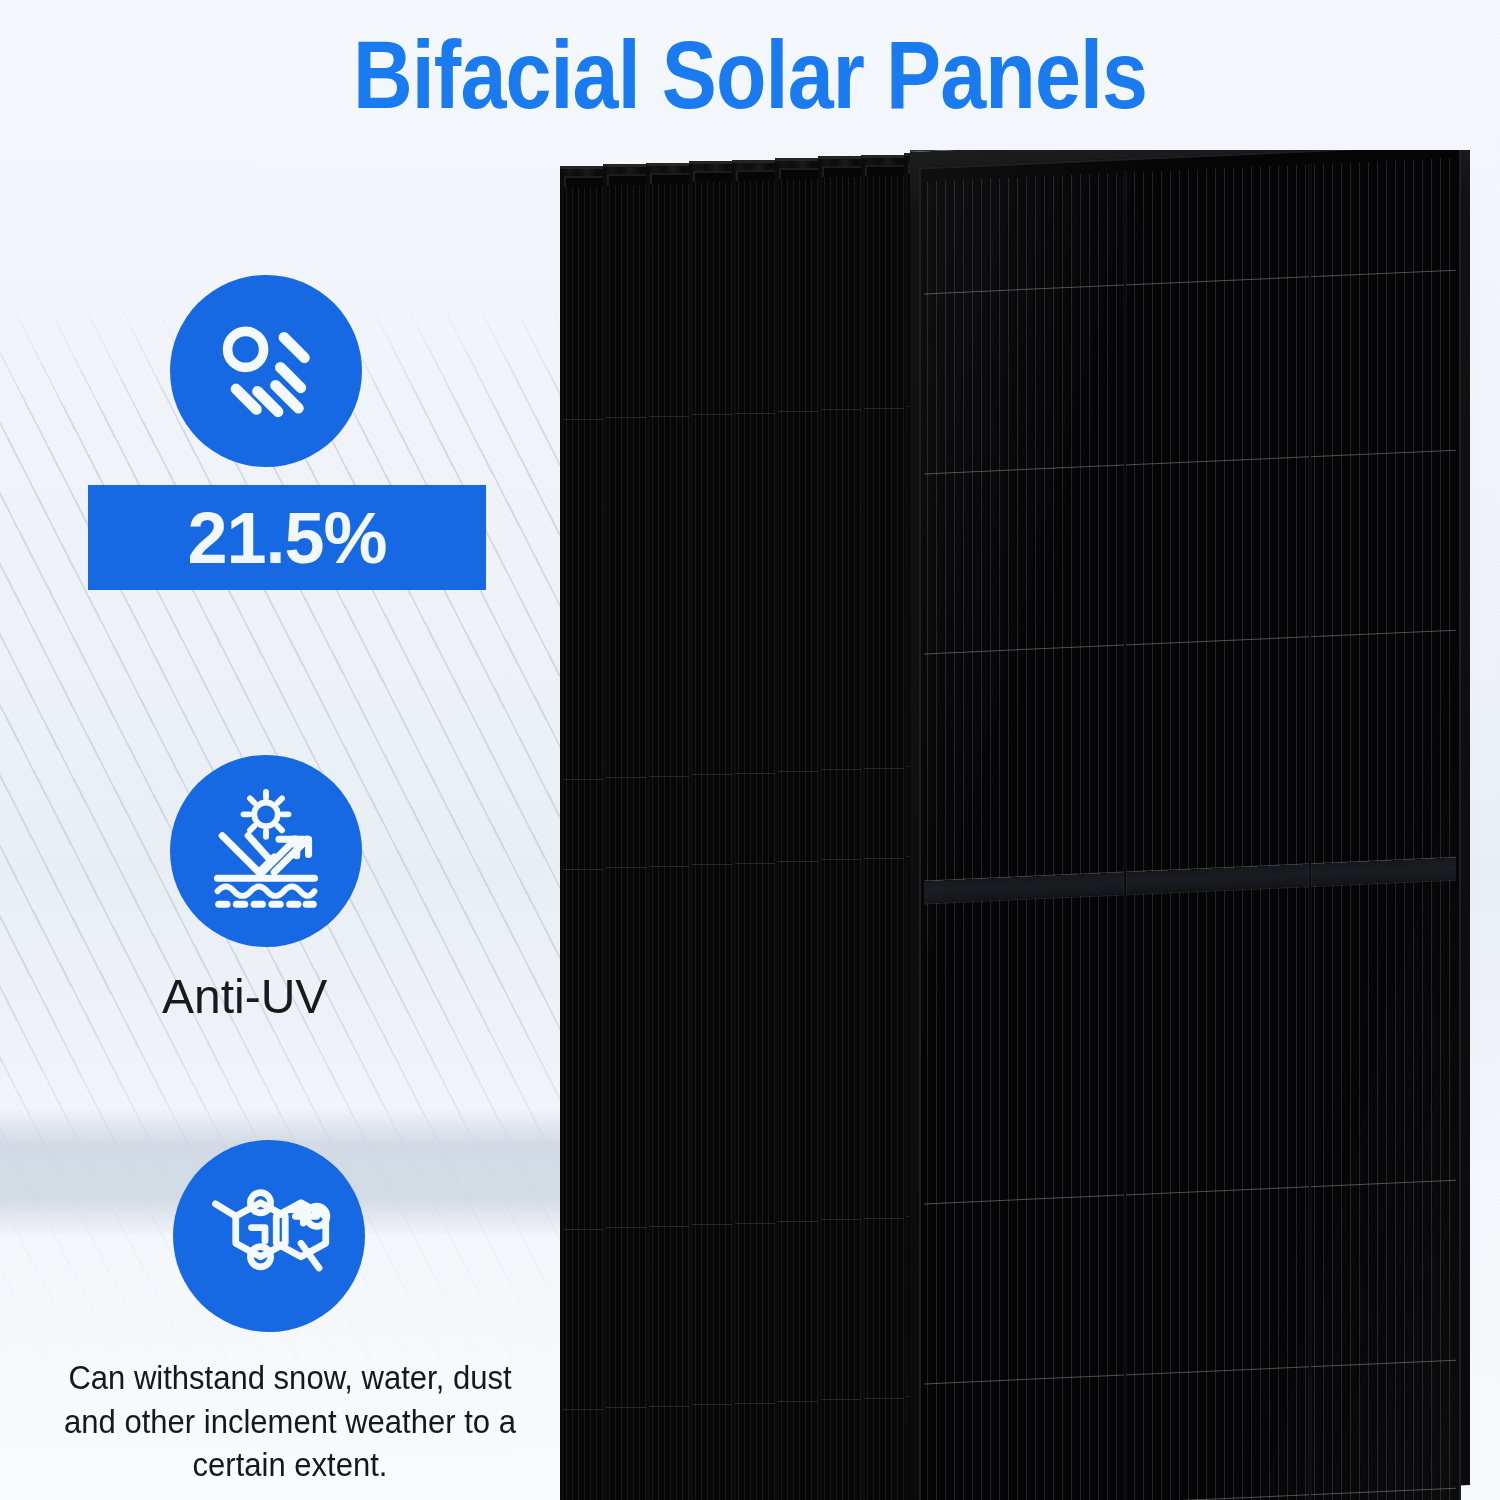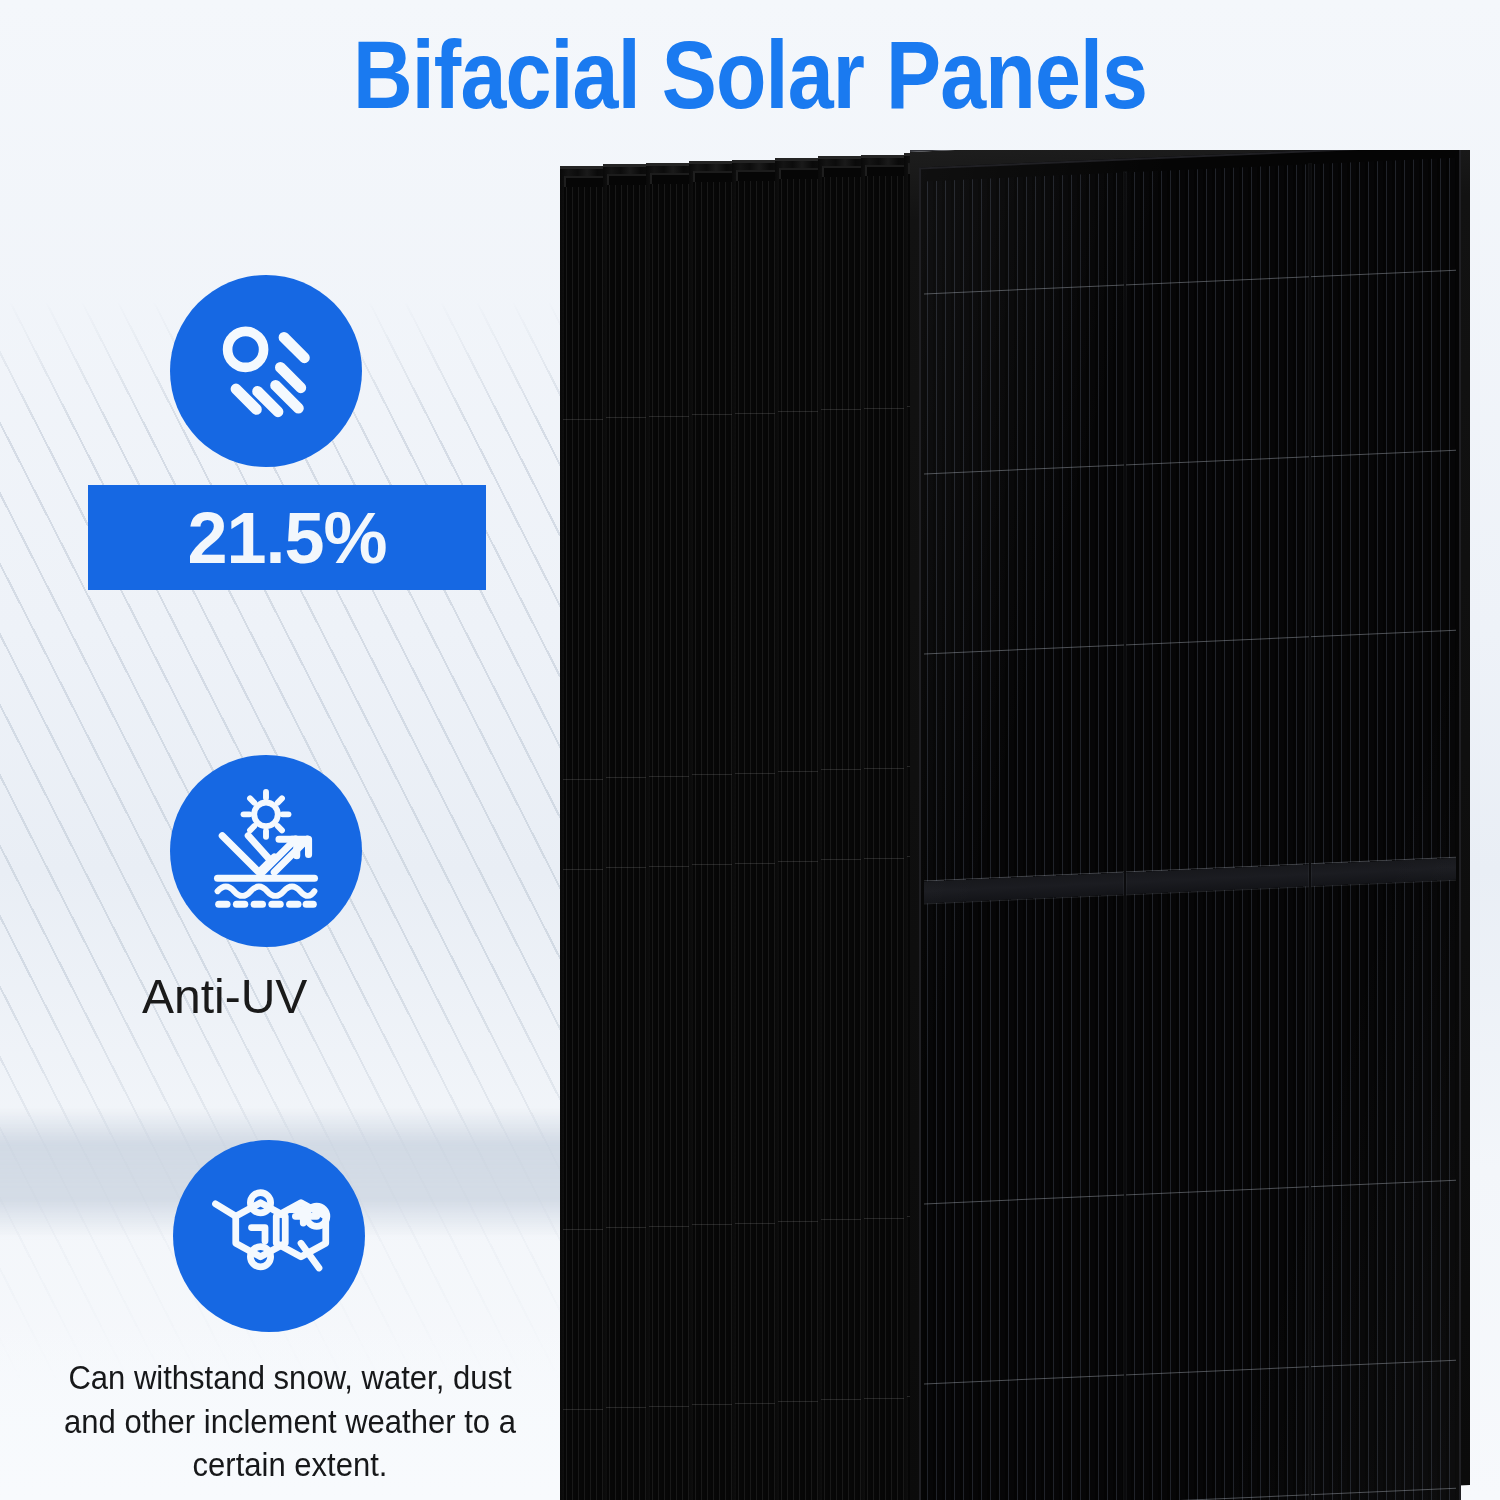--- a/index.html
+++ b/index.html
@@ -184,21 +184,21 @@
   }
 
   
   #feature-efficiency{ left:88px; top:275px; }
   #feature-efficiency .icon-circle{ margin-left:82px; }
   #feature-efficiency .feature-label{ margin-top:20px; }
   #feature-efficiency #eff-badge{ margin-top:18px; }
 
   #feature-antiuv{ left:88px; top:755px; }
   #feature-antiuv .icon-circle{ margin-left:82px; }
-  #feature-antiuv .feature-label{ margin-top:22px; margin-left:54px; }
+  #feature-antiuv .feature-label{ margin-top:22px; margin-left:74px; }
 
   #feature-weather{ left:20px; top:1140px; }
   #feature-weather .icon-circle{ margin-left:153px; }
   #feature-weather #weather-text{ margin-top:24px; margin-left:10px; }
 </style>
 </head>
 <body>
 
 <div id="bg-base"></div>
 <div id="bg-stripes"></div>

